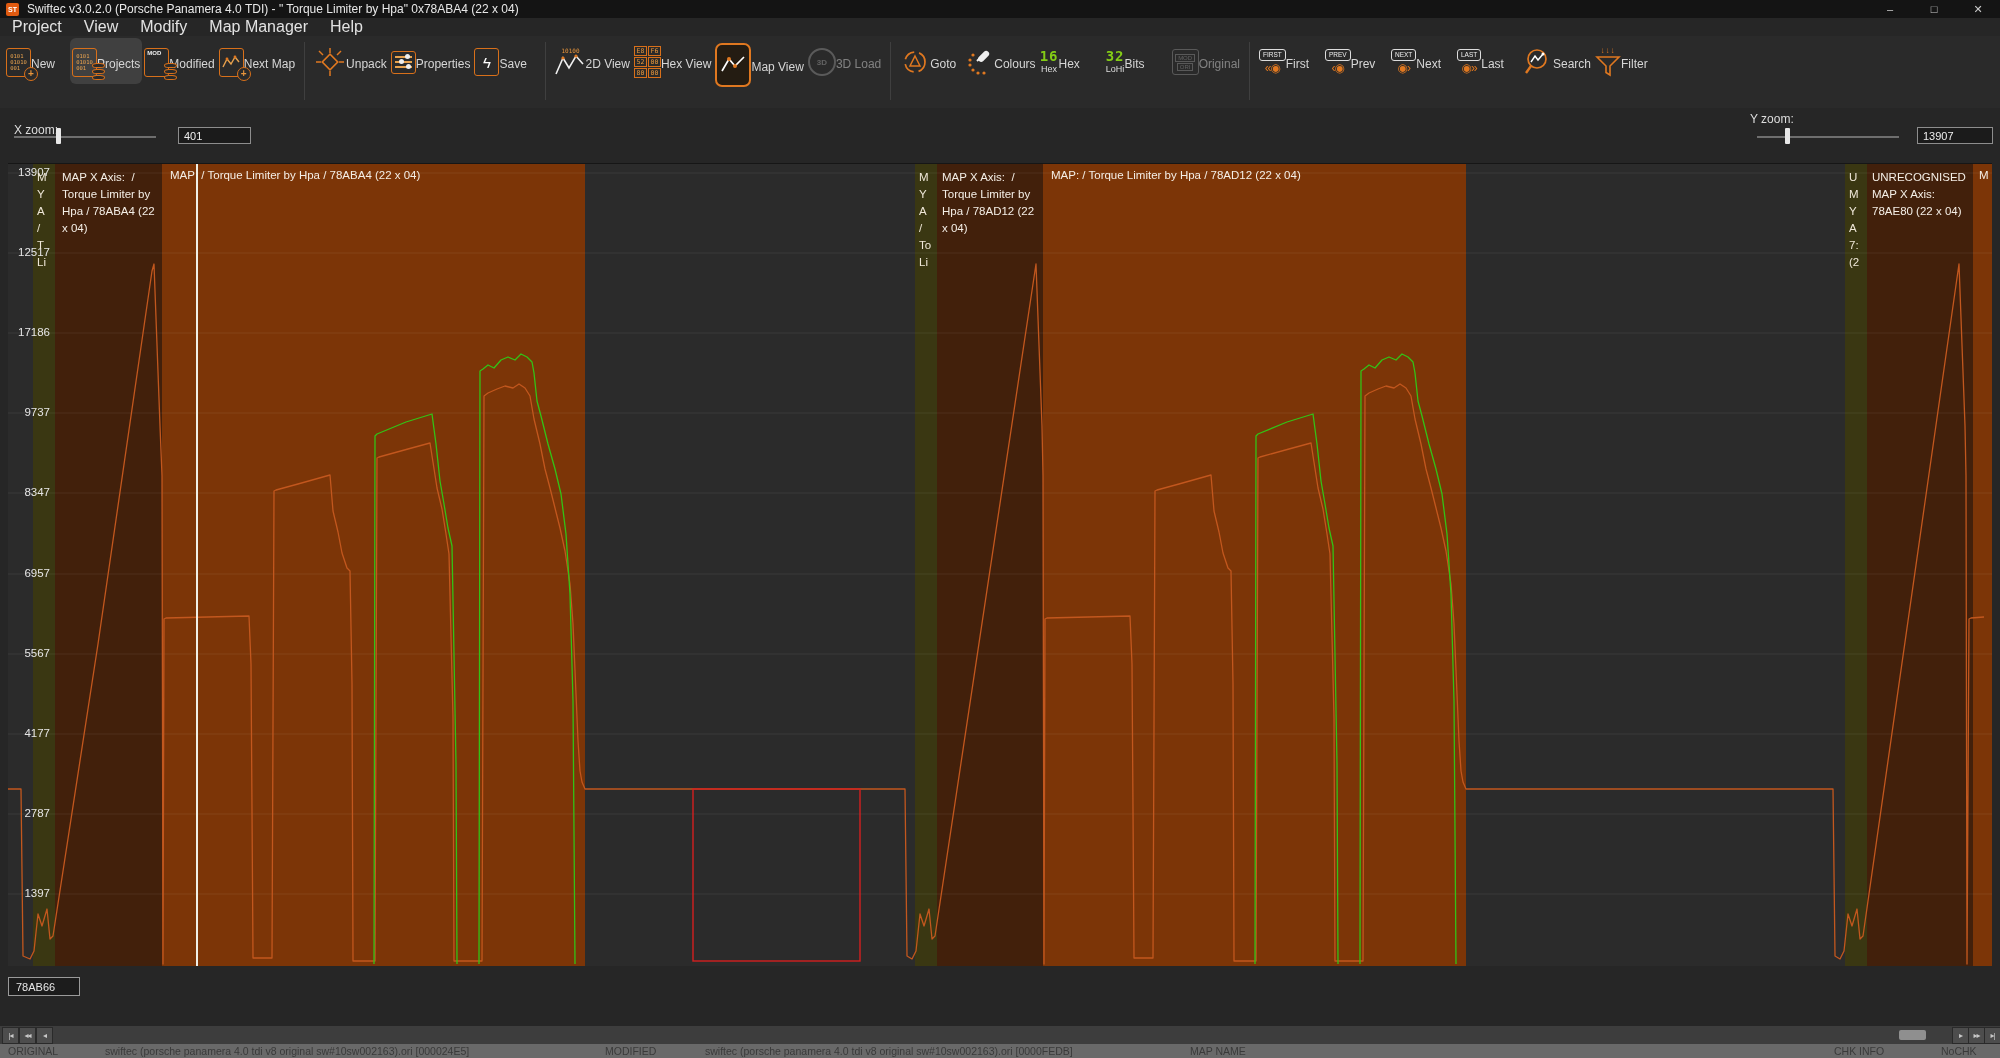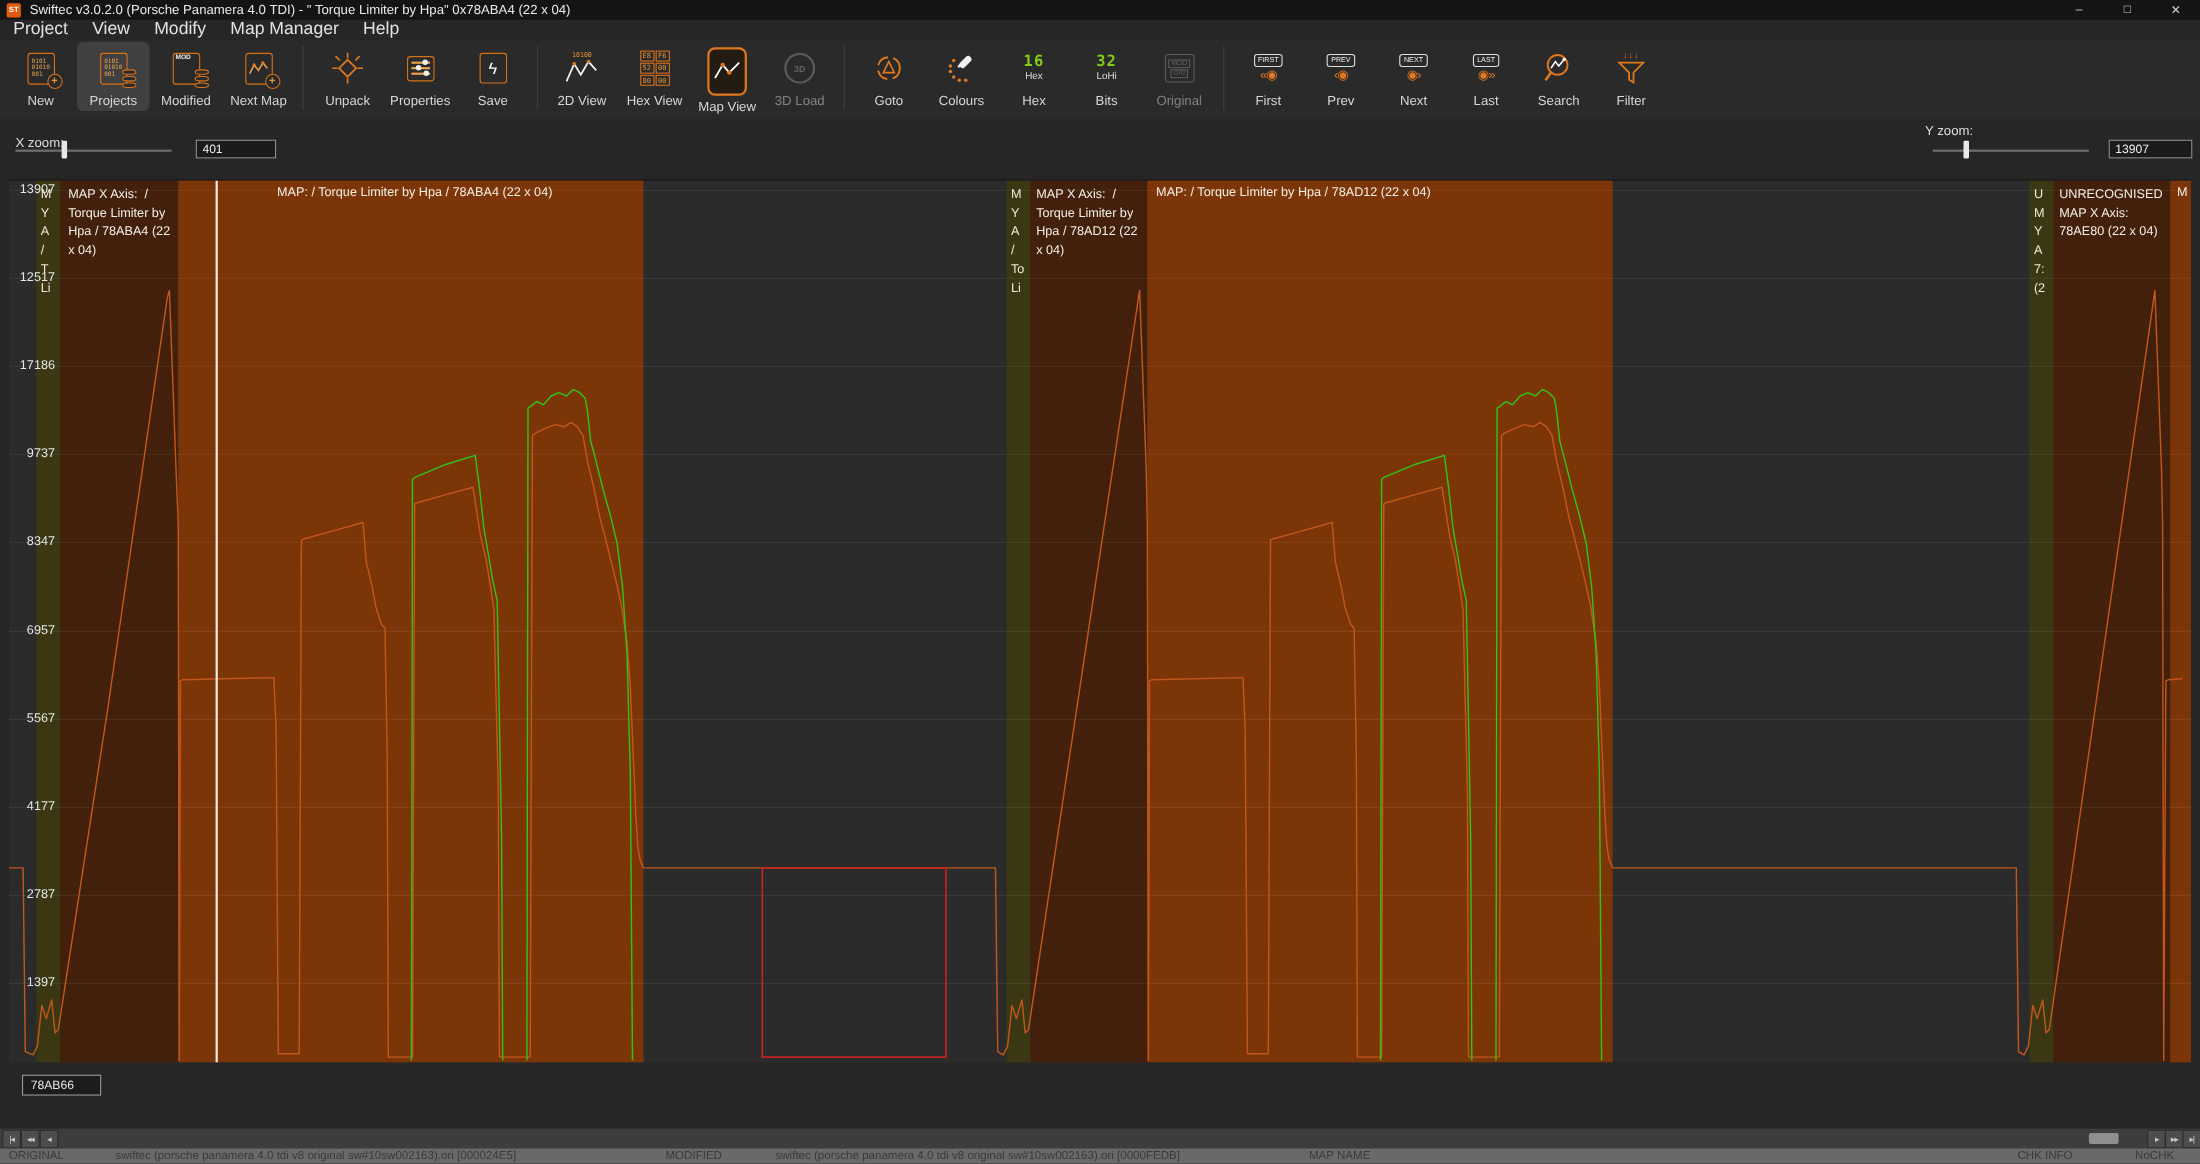--- a/index.html
+++ b/index.html
@@ -15,21 +15,21 @@
   .win-btn{width:44px;height:18px;display:flex;align-items:center;justify-content:center;
            color:#cccccc;font-size:11px;}
   
   .menubar{position:absolute;top:18px;left:0;width:2000px;height:18px;background:#262626;
            display:flex;align-items:center;padding-left:12px;box-sizing:border-box;gap:22px;}
   .menu-item{font-size:16px;color:#e2e2e2;}
 
   
   .toolbar{position:absolute;top:36px;left:0;width:2000px;height:72px;background:#2a2a2a;
            display:flex;align-items:flex-start;padding-left:4px;box-sizing:border-box;}
-  .tbtn{display:flex;flex-direction:column;align-items:center;min-width:62px;
+  .tbtn{display:flex;flex-direction:row;align-items:center;min-width:62px;
         padding:5px 2px 3px;border-radius:6px;margin-top:2px;}
   .tbtn.selected{background:#404040;}
   .tbtn.disabled{opacity:.5;filter:grayscale(1);}
   .ticon{height:38px;display:flex;align-items:center;justify-content:center;position:relative;}
   .ticon.icon-selected{border:2px solid #e07820;border-radius:7px;background:#241c12;padding:1px 3px;}
   .tlabel{font-size:12px;color:#d6d6d6;margin-top:3px;white-space:nowrap;}
   .tsep{width:1px;background:#3f3f3f;height:58px;margin:6px 7px 0;}
 
   .docbox{width:23px;height:27px;border:1.5px solid #d8701a;border-radius:3px;position:relative;
           display:flex;align-items:center;justify-content:center;}
@@ -422,21 +422,21 @@
       <div class="chart-text olv" style="left: 29px; top: 5px; width: 18px;">M
 Y
 A
 /
 T
 Li</div>
       <div class="chart-text ttl" style="left: 54px; top: 5px; width: 100px;">MAP X Axis:  /
 Torque Limiter by
 Hpa / 78ABA4 (22
 x 04)</div>
-      <div class="chart-text ttl1" style="left: 162px; top: 5px; width: 414px; text-align: center;">MAP:  / Torque Limiter by Hpa / 78ABA4 (22 x 04)</div>
+      <div class="chart-text ttl1" style="left: 162px; top: 5px; width: 414px;">MAP:  / Torque Limiter by Hpa / 78ABA4 (22 x 04)</div>
       <div class="chart-text olv" style="left: 911px; top: 5px; width: 18px;">M
 Y
 A
 /
 To
 Li</div>
       <div class="chart-text ttl" style="left: 934px; top: 5px; width: 100px;">MAP X Axis:  /
 Torque Limiter by
 Hpa / 78AD12 (22
 x 04)</div>
@@ -448,21 +448,21 @@
 7:
 (2</div>
       <div class="chart-text ttl" style="left: 1864px; top: 5px; width: 100px;">UNRECOGNISED
 MAP X Axis:
 78AE80 (22 x 04)</div>
       <div class="chart-text ttl1" style="left: 1971px; top: 5px; width: 12px;">M</div>
     </div>
 </div>
 
 <div class="infobar">
-  <div class="ibox" style="left:20px;width:72px;">78AB66</div>
+  <div class="ibox" style="left:8px;width:72px;">78AB66</div>
 </div>
 
 <div class="scrollrow" id="scrollrow">
   <span class="sthumb"></span>
 <span class="sbtn" style="left: 2px;">|◂</span>
     <span class="sbtn" style="left: 19px;">◂◂</span>
     <span class="sbtn" style="left: 36px;">◂</span>
     <span class="sbtn" style="left: 1952px;">▸</span>
     <span class="sbtn" style="left: 1968px;">▸▸</span>
     <span class="sbtn" style="left: 1984px;">▸|</span>

